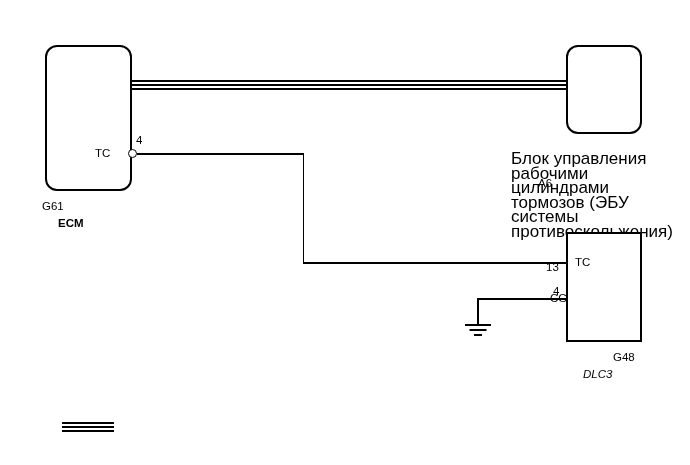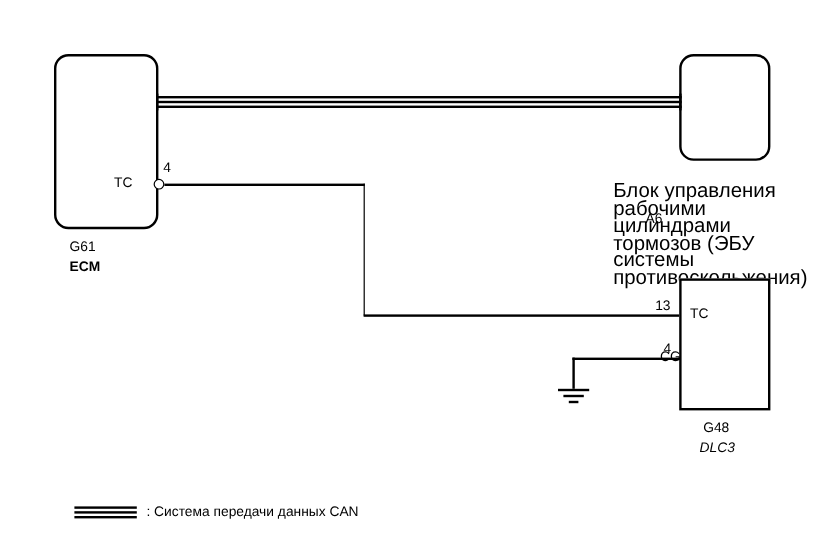--- a/index.html
+++ b/index.html
@@ -118,49 +118,48 @@
 
   <div class="lbl" style="left:95px; top:146px;">TC</div>
   <div class="lbl" style="left:136px; top:133px;">4</div>
 
   <div class="connector-dot" style="left:128px; top:149px;"></div>
 
   <div class="wire h" style="left:137px; top:153px; width:167px;"></div>
   <div class="wire v" style="left:302.5px; top:153px; height:110px;"></div>
   <div class="wire h" style="left:302.5px; top:262px; width:264px;"></div>
 
-  <div class="lbl" style="left:58px; top:199px;">G61</div>
+  <div class="lbl" style="left:42px; top:199px;">G61</div>
   <div class="lbl" style="left:58px; top:216px;font-weight:bold;">ECM</div>
 
   <div class="lbl" style="left:538px; top:134px;margin-top:42px;">A6</div>
   <div class="lbl-multi" style="left:511px; top:152px; width:175px;">Блок управления
 рабочими цилиндрами
 тормозов (ЭБУ системы
 противоскольжения)</div>
 
   <div class="box" style="left:566px; top:232px; width:76px; height:110px;"></div>
 
-  <div class="lbl" style="left:546px; top:248px;">13</div>
+  <div class="lbl" style="left:546px; top:260px;">13</div>
   <div class="lbl" style="left:575px; top:255px;">TC</div>
 
   <div class="lbl" style="left:553px; top:284px;">4</div>
   <div class="lbl" style="left:550px; top:291px;">CG</div>
 
   <div class="wire h" style="left:477px; top:298px; width:90px;"></div>
   <div class="wire v" style="left:477px; top:298px; height:26px;"></div>
 
   <div class="gnd" style="left:465px; top:324px; width:26px; height:14px;">
     <div class="g1"></div>
     <div class="g2"></div>
     <div class="g3"></div>
   </div>
 
-  <div class="lbl" style="left:586px; top:350px;text-align:center;">G48</div>
+  <div class="lbl" style="left:613px; top:350px;text-align:center;">G48</div>
   <div class="lbl" style="left:583px; top:367px;font-style:italic;">DLC3</div>
 
   <div class="legend-bus" style="left:62px; top:422px;">
     <div class="a"></div>
     <div class="b"></div>
     <div class="c"></div>
   </div>
-  <div class="lbl" style="left:122px; top:420px;">: Система передачи данных CAN</div>
 
 </div>
 
 </body></html>

